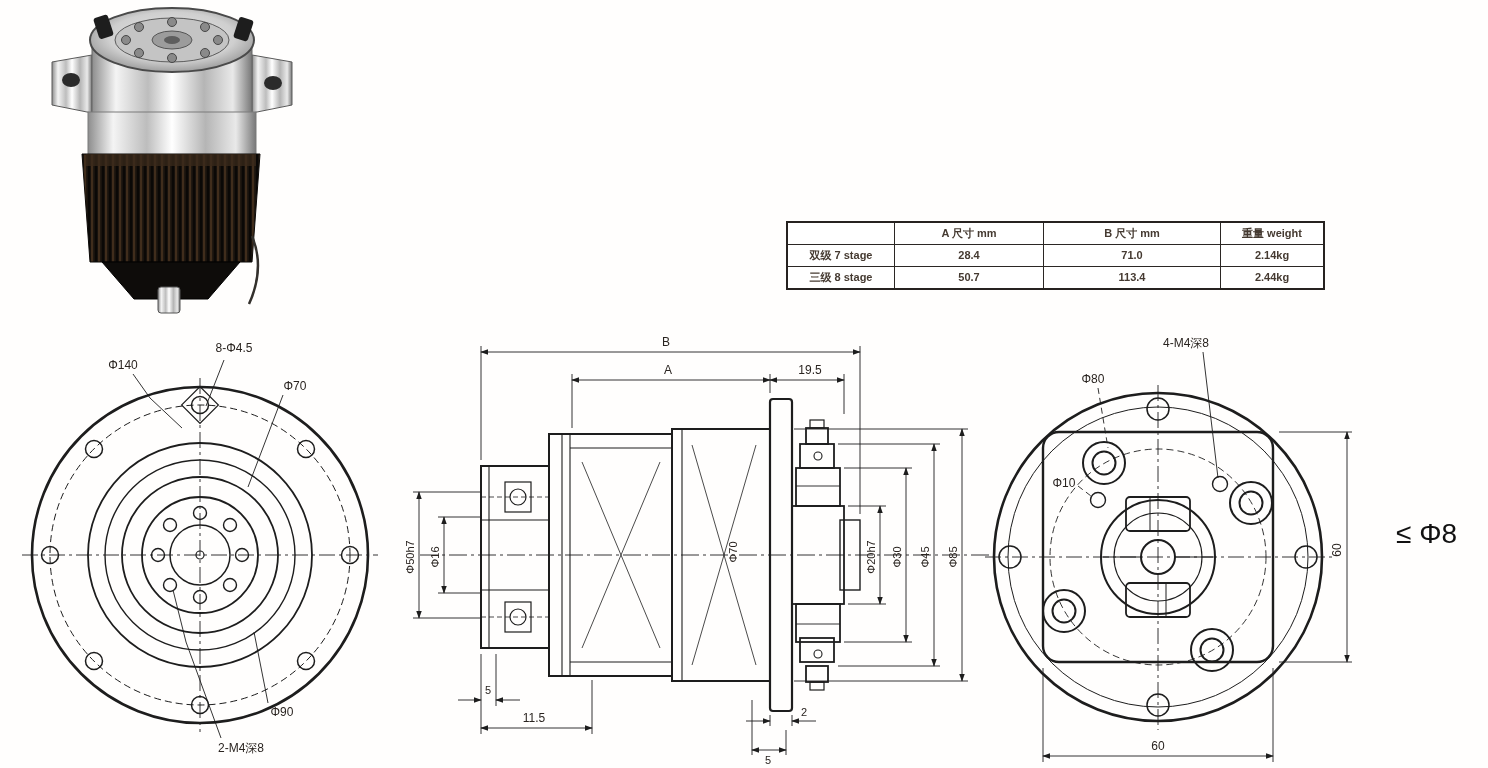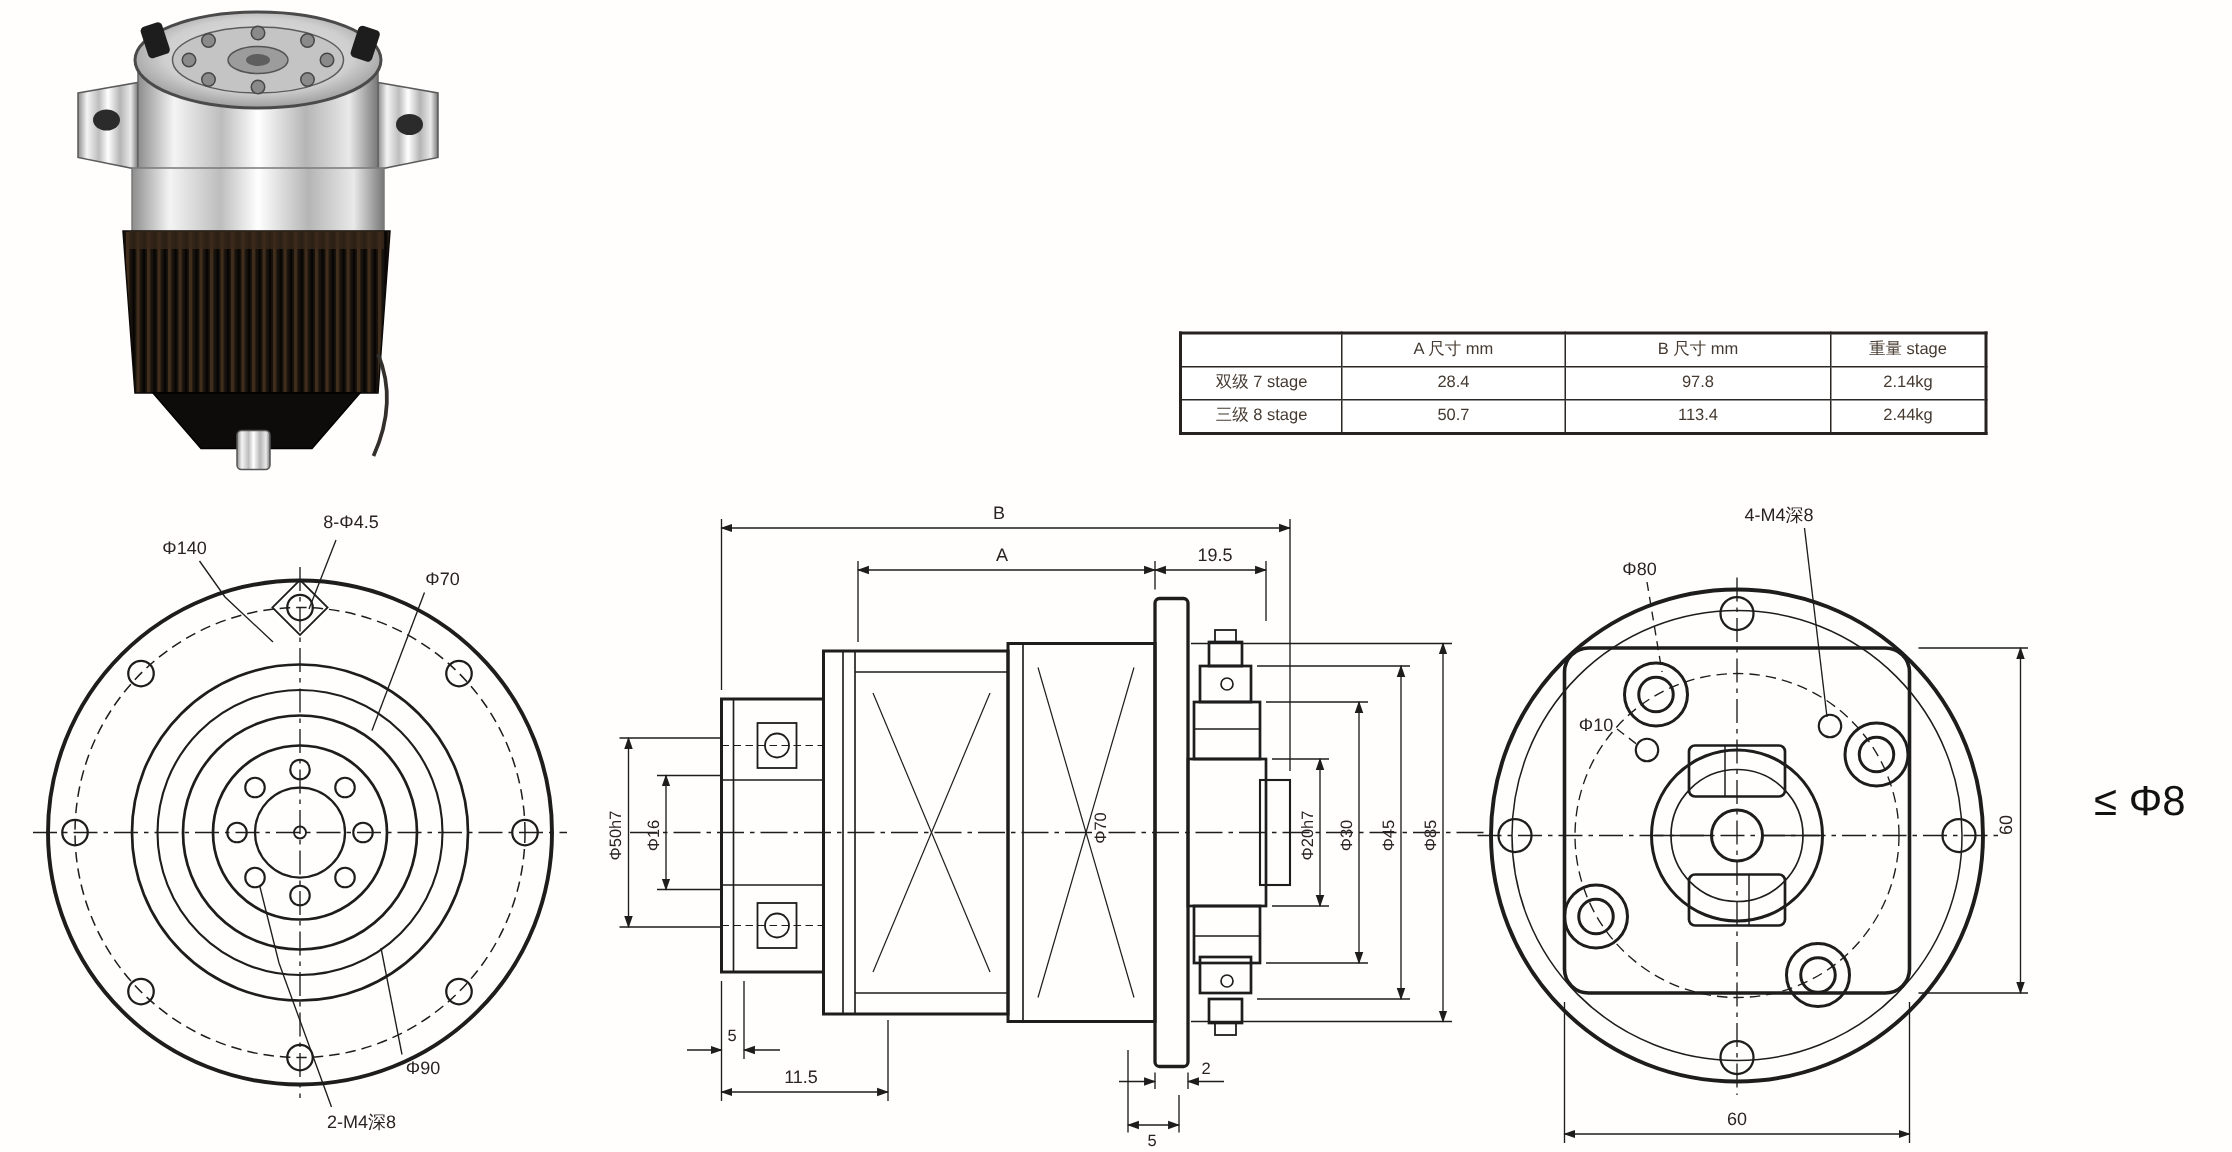--- a/index.html
+++ b/index.html
@@ -2,21 +2,21 @@
 <html><head>
 <meta charset="utf-8">
 <style>
   html,body{margin:0;padding:0;background:#fff;}
   .stage{position:relative;width:1488px;height:768px;background:#fffefd;overflow:hidden;
          font-family:"Liberation Sans","DejaVu Sans",sans-serif;}
   .stage svg{position:absolute;left:0;top:0;z-index:1;}
   
   table.spec{position:absolute;left:786px;top:221px;z-index:2;border-collapse:collapse;
              background:#fff;border:2.5px solid #262220;}
-  table.spec td,table.spec th{border:1.6px solid #2b2724;font-size:11px;font-weight:normal;
+  table.spec td,table.spec th{border:1.6px solid #2b2724;font-size:11px;font-weight:bold;
              color:#453a31;text-align:center;padding:0 4px;height:21px;line-height:21px;
              white-space:nowrap;}
   .c1{width:98px;} .c2{width:140px;} .c3{width:168px;} .c4{width:94px;}
   text{font-family:"Liberation Sans","DejaVu Sans",sans-serif;fill:#2a2420;}
   .dim{font-size:12px;} .dimS{font-size:11px;} .big{font-size:28px;fill:#111;}
 </style>
 </head>
 <body>
 
 <div class="stage">
@@ -304,26 +304,26 @@
 
     <text x="1396" y="543" class="big">≤ Φ8</text>
   </svg>
 
   <table class="spec">
     <tbody>
       <tr>
         <th class="c1"></th>
         <th class="c2">A 尺寸 mm</th>
         <th class="c3">B 尺寸 mm</th>
-        <th class="c4">重量 stage</th>
+        <th class="c4">重量 weight</th>
       </tr>
       <tr>
         <td>双级 7 stage</td>
         <td>28.4</td>
-        <td>97.8</td>
+        <td>71.0</td>
         <td>2.14kg</td>
       </tr>
       <tr>
         <td>三级 8 stage</td>
         <td>50.7</td>
         <td>113.4</td>
         <td>2.44kg</td>
       </tr>
     </tbody>
   </table>

